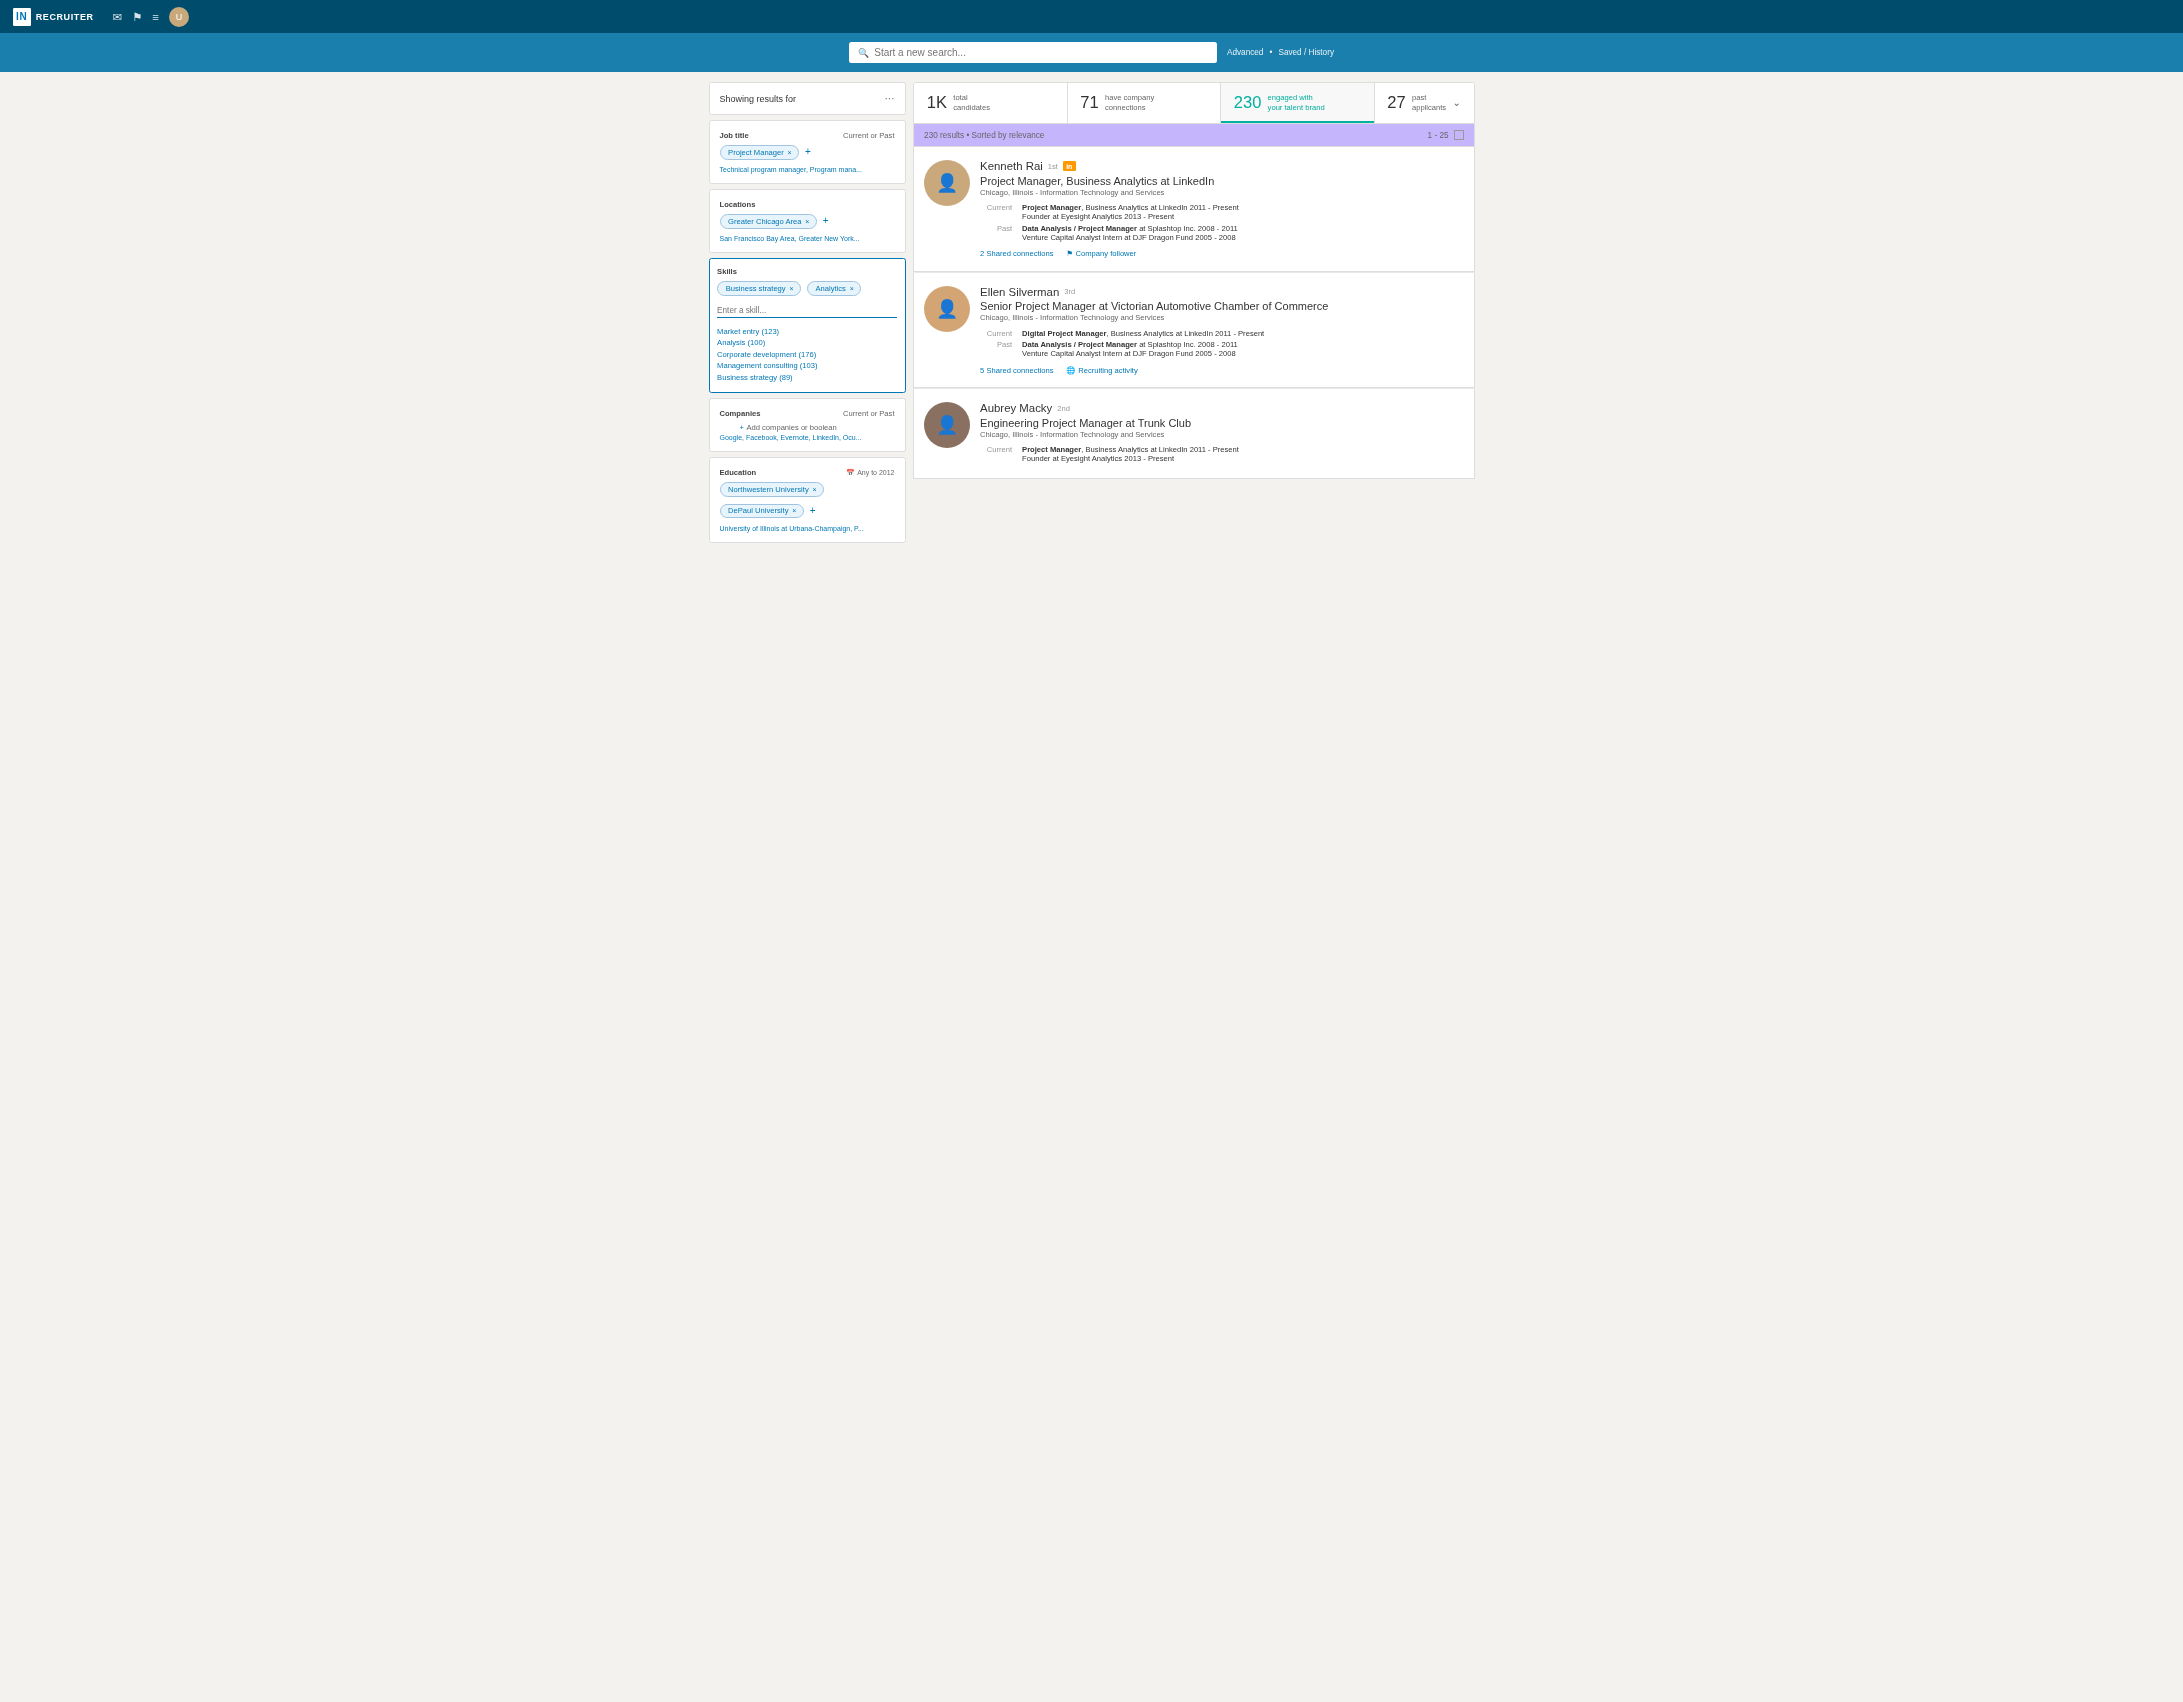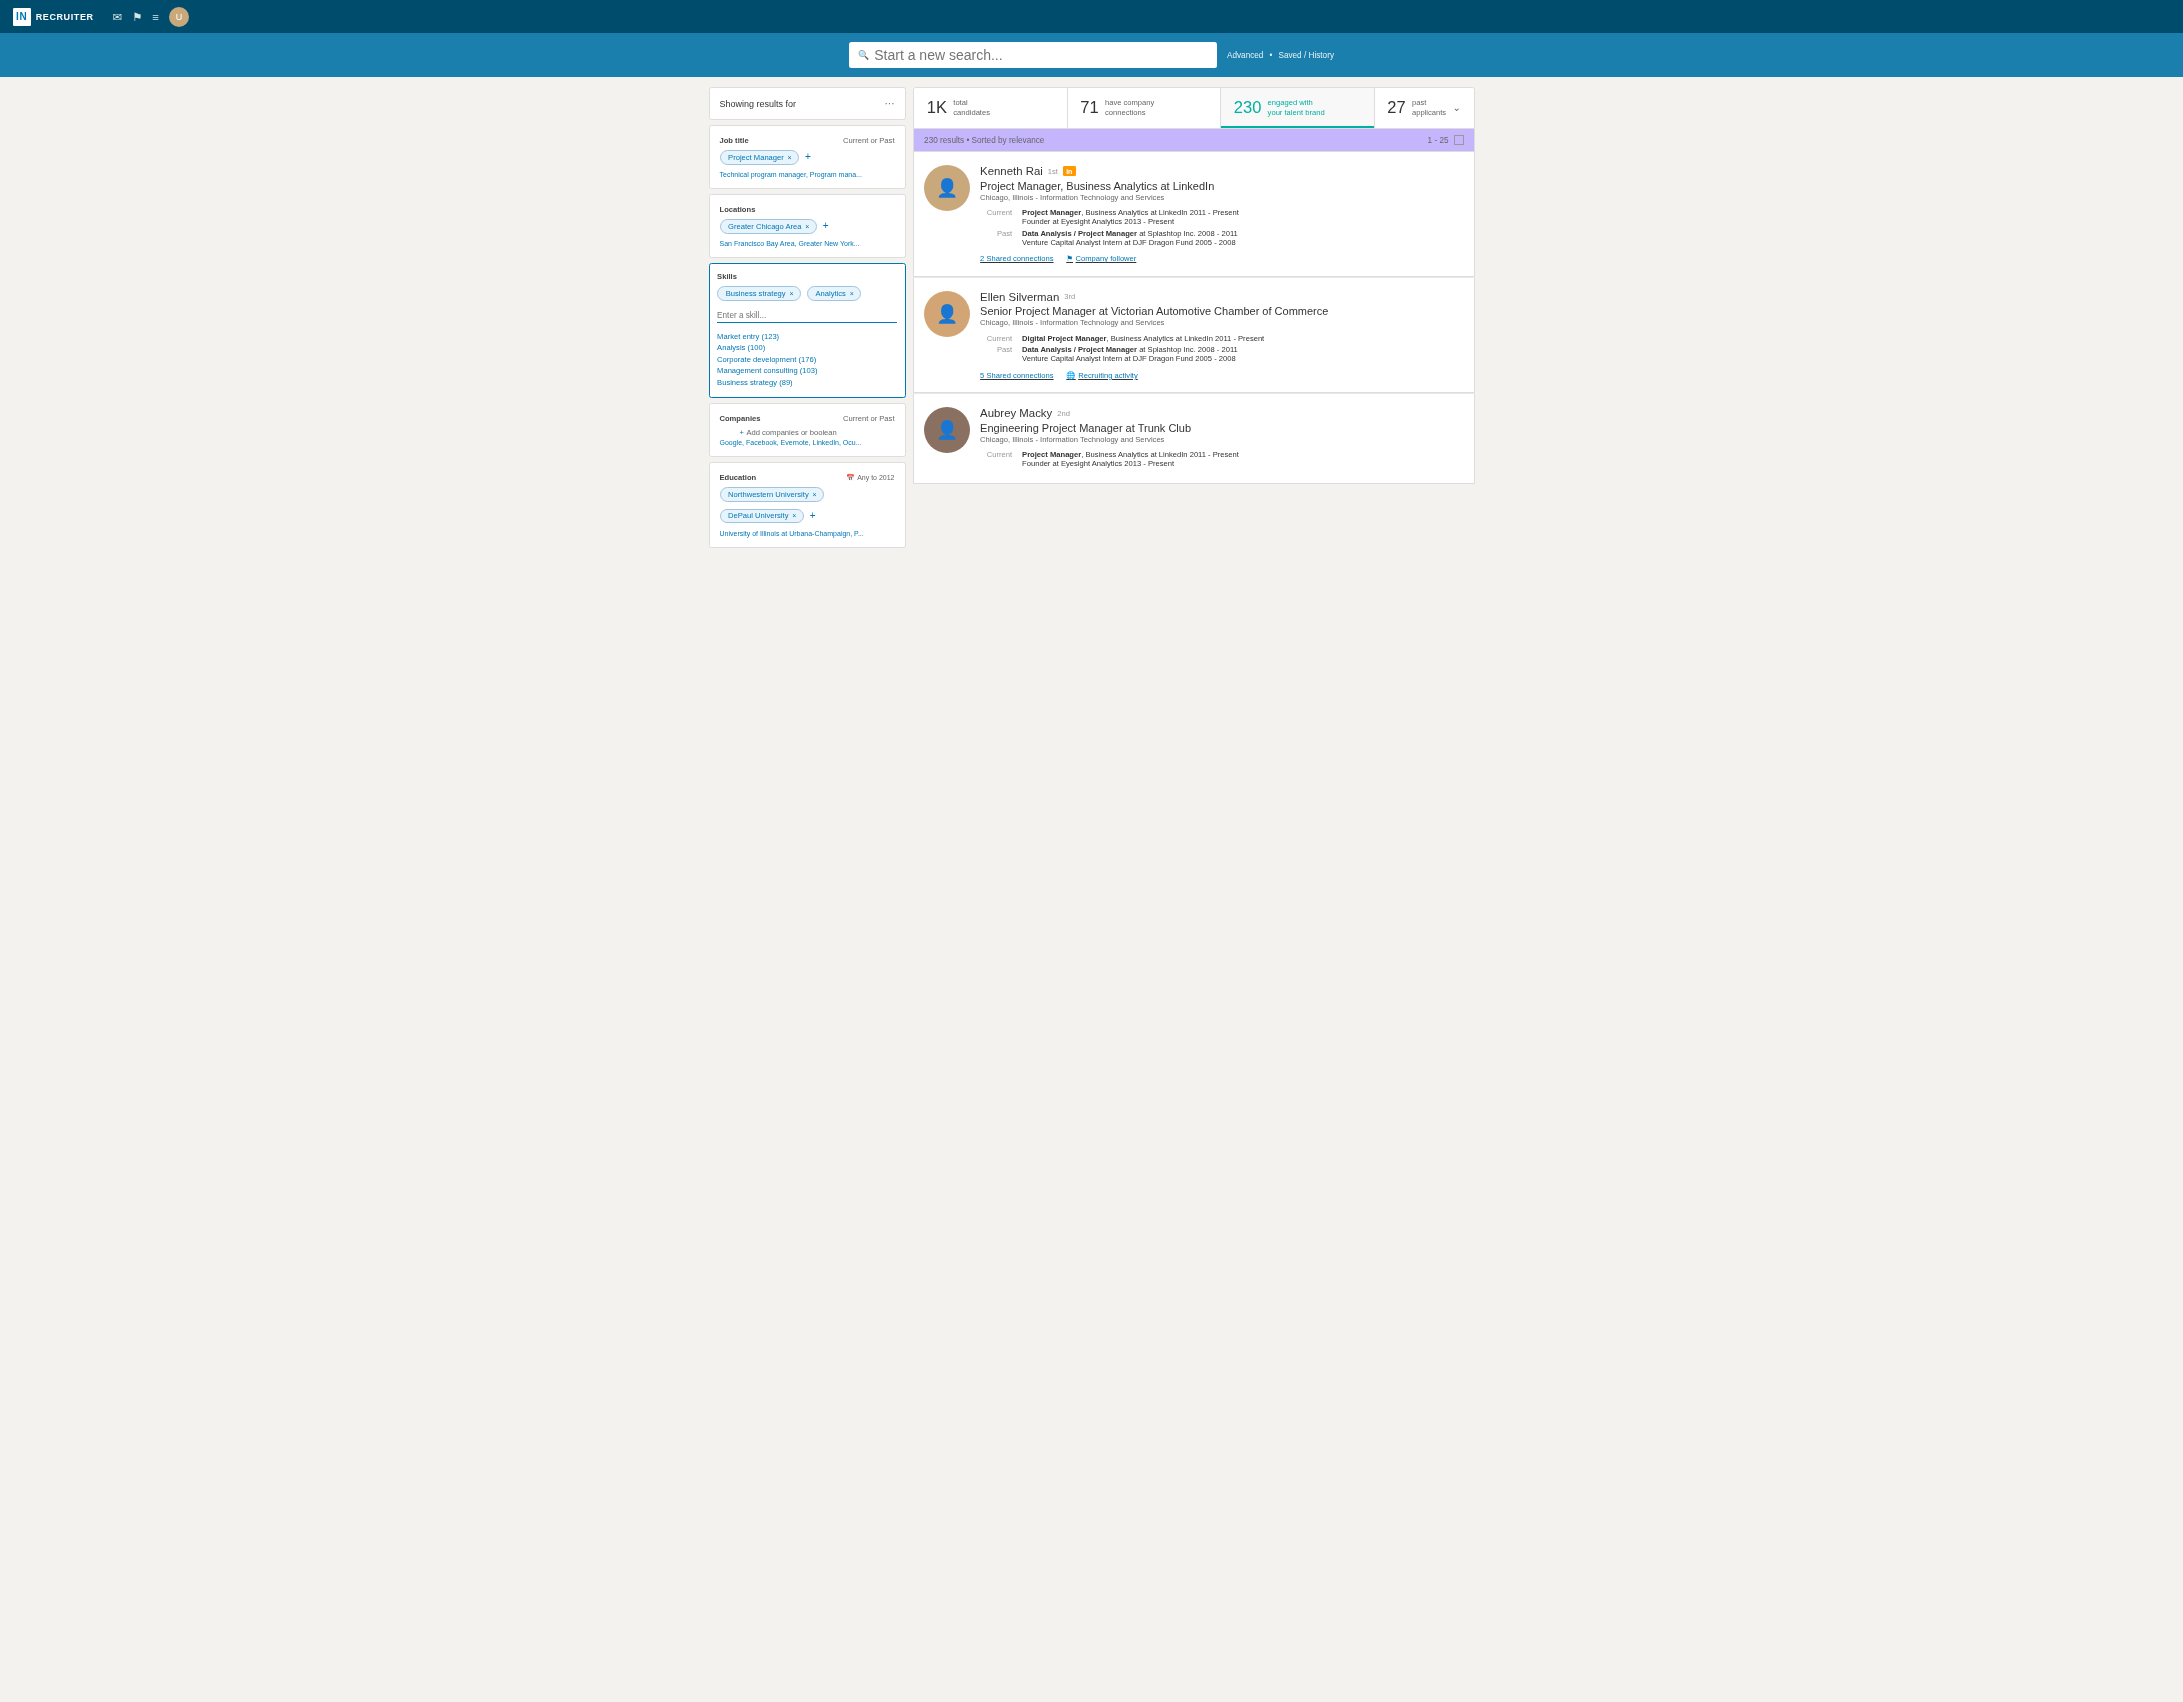--- a/index.html
+++ b/index.html
@@ -87,21 +87,21 @@
       border-radius: 2.5px;
       display: flex;
       align-items: center;
       padding: 5px 9px;
       width: 368px;
       gap: 5px;
     }
     .search-input-wrapper input {
       border: none;
       outline: none;
-      font-size: 14px;
+      font-size: 10px;
       color: #999;
       width: 100%;
     }
     .search-icon { color: #666; font-size: 9px; }
     .search-options {
       color: rgba(255,255,255,0.9);
       font-size: 8.2px;
     }
     .search-options span { cursor: pointer; }
     .search-options .dot { margin: 0 3.8px; }
@@ -333,21 +333,20 @@
       text-align: right;
     }
     .exp-detail { color: #333; }
     .exp-detail b { font-weight: 600; }
 
     .connections-row {
       display: flex;
       gap: 12.7px;
       margin-top: 7.6px;
       align-items: center;
-      text-decoration: underline;
     }
     .connection-link {
       color: #0077b5;
       font-size: 7.6px;
       cursor: pointer;
       display: flex;
       align-items: center;
       gap: 2.5px;
     }
 

